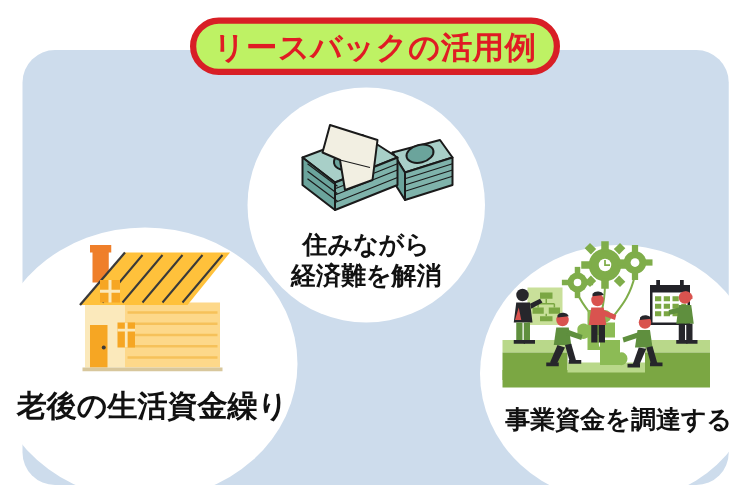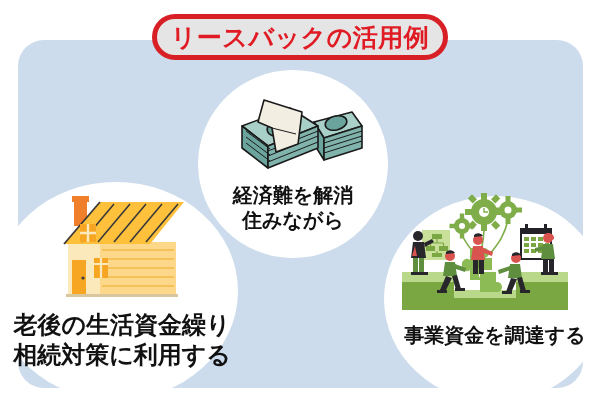--- a/index.html
+++ b/index.html
@@ -20,21 +20,21 @@
 
   
   .bubble{position:absolute;background:#ffffff;border-radius:50%;}
   .bubble-left{left:-6px;top:182px;width:244px;height:218px;}
   .bubble-center{left:198px;top:70px;width:190px;height:188px;}
   .bubble-right{left:384px;top:196px;width:222px;height:206px;}
 
   
   .title-badge{
     position:absolute;left:152px;top:14px;width:296px;height:46px;
-    background:#e5e5e5;border:5px solid #d81f26;border-radius:23px;
+    background:#bef264;border:5px solid #d81f26;border-radius:23px;
     box-sizing:border-box;display:flex;align-items:center;justify-content:center;
   }
   .title-text{
     color:#e01b24;font-size:25px;font-weight:bold;letter-spacing:0.5px;
     line-height:1;white-space:nowrap;
   }
 
   
   .caption{
     position:absolute;color:#111111;font-weight:bold;
@@ -86,22 +86,22 @@
         <ellipse cx="52" cy="46" rx="13" ry="8" fill="#6ba49c" transform="rotate(-12 52 46)"></ellipse>
         <ellipse cx="108" cy="41" rx="11" ry="7" fill="#6ba49c" transform="rotate(-14 108 41)"></ellipse>
 
         <path d="M36 18 L74 30 L70 62 L48 70 L44 46 L30 40 Z" fill="#f2efe2"></path>
         <path d="M44 46 L68 52" fill="none" stroke-width="1"></path>
       </g>
     </svg>
   </div>
 
   <div class="caption cap-center">
+    <span class="cap-line">住みながら</span>
     <span class="cap-line">経済難を解消</span>
-    <span class="cap-line">住みながら</span>
   </div>
 
   <div class="art art-house">
     <svg width="130" height="118" viewBox="0 0 130 118">
 
       <rect x="16" y="8" width="13" height="28" fill="#ef7f2a"></rect>
       <rect x="14" y="6" width="17" height="6" fill="#ef7f2a"></rect>
 
       <path d="M10 52 L42 14 L42 104 L10 104 Z" fill="#fbe9bb"></path>
 
@@ -129,21 +129,20 @@
       <g stroke="#fbe9bb" stroke-width="2.2">
         <path d="M43 68 V88 M36 74 H50"></path>
       </g>
 
       <rect x="8" y="104" width="112" height="3" fill="#d8c79c"></rect>
     </svg>
   </div>
 
   <div class="caption cap-left">
     <span class="cap-line">老後の生活資金繰り</span>
-    <span class="cap-line">相続対策に利用する</span>
   </div>
 
   <div class="art art-biz">
     <svg width="178" height="118" viewBox="0 0 178 118">
 
       <g fill="#7fad4a">
         <g transform="translate(88,16)">
           <circle r="13"></circle>
           <g>
             <rect x="-3" y="-19" width="6" height="8"></rect>

